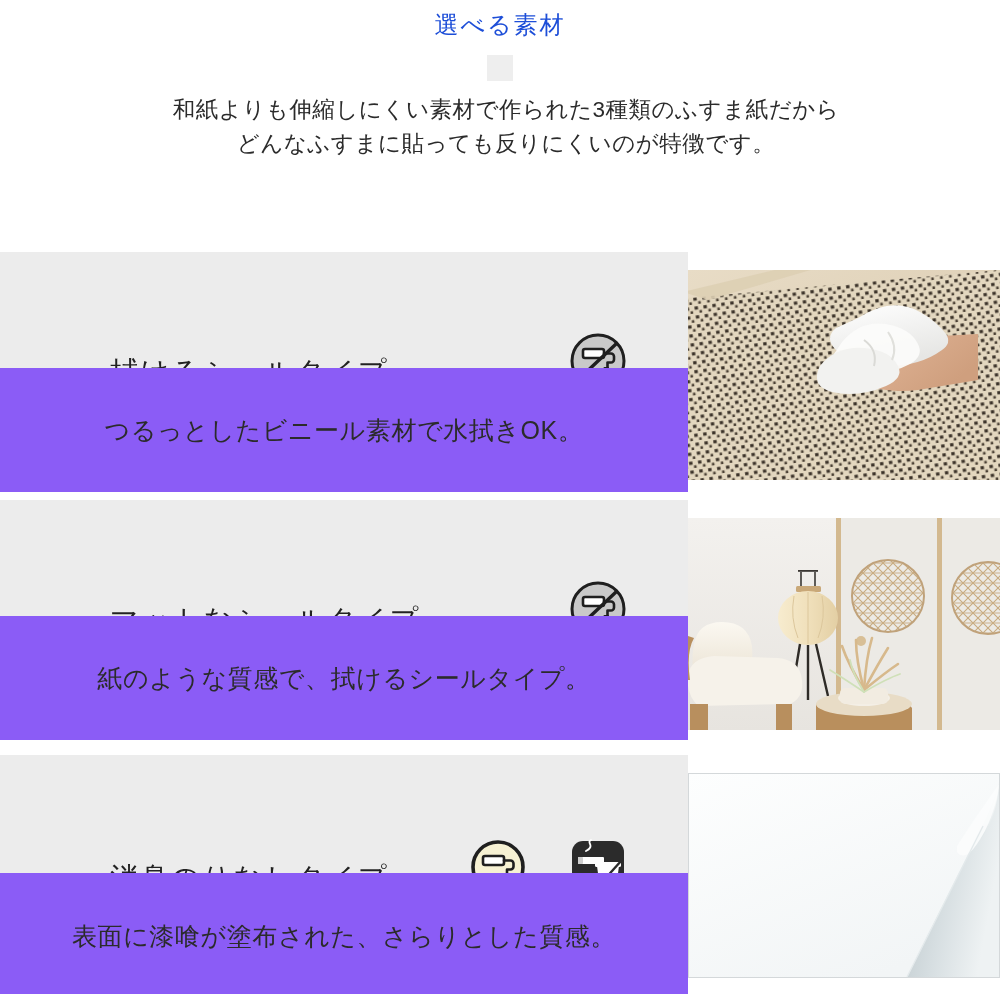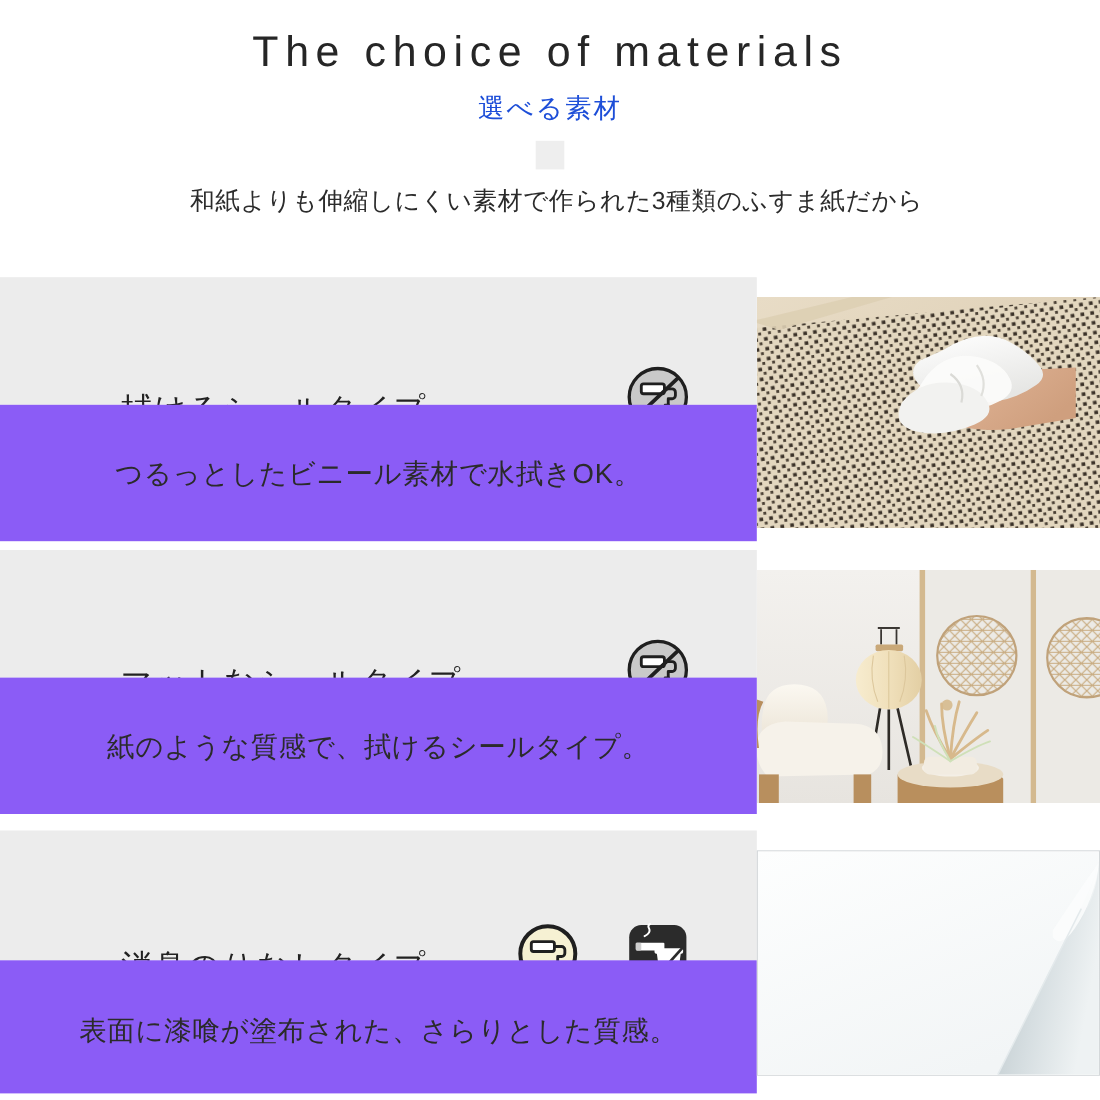--- a/index.html
+++ b/index.html
@@ -156,25 +156,25 @@
     left: 0; bottom: 0;
     width: 1000px;
     height: 6px;
     background: #ffffff;
   }
 </style>
 </head>
 <body>
 
 <div class="header">
-  <h1 class="title">The choice of materials</h1>
   <p class="subtitle">選べる素材</p>
   <div class="divider-square"></div>
   <p class="lead">
     <span class="lead-line">和紙よりも伸縮しにくい素材で作られた3種類のふすま紙だから</span>
+    <span class="lead-line">どんなふすまに貼っても反りにくいのが特徴です。</span>
   </p>
 </div>
 
 <div class="section section-1">
   <div class="band"></div>
   <div class="band-inner">
     <div class="band-title">拭けるシールタイプ</div>
     <div class="badges">
       <div class="badge">
         <svg class="badge-glyph" viewBox="0 0 56 56">

